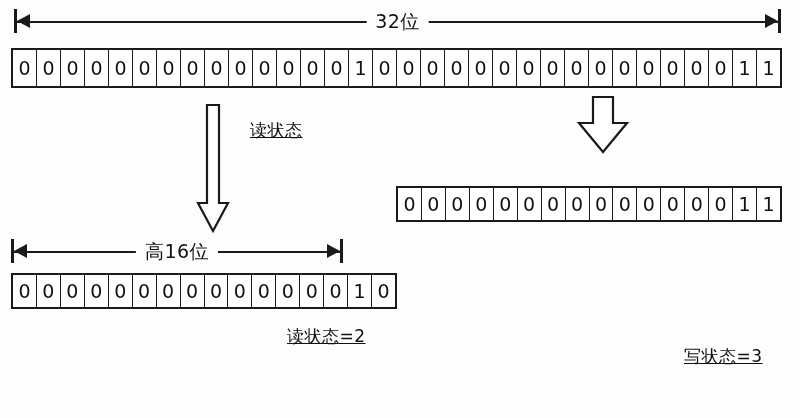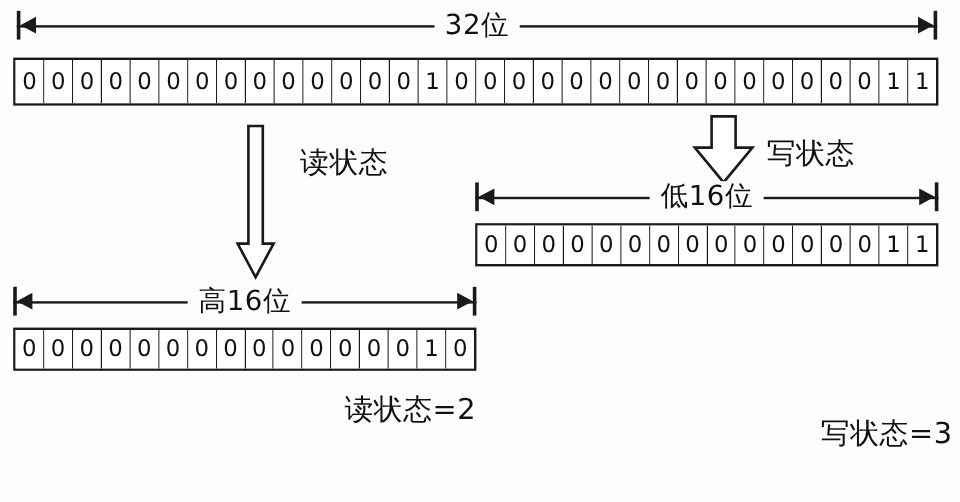--- a/index.html
+++ b/index.html
@@ -59,21 +59,21 @@
     right: 3px;
     border-left: 13px solid #1a1a1a;
   }
   .dim .dim-label {
     position: absolute;
     top: 0;
     left: 50%;
     transform: translateX(-50%);
     background: #fdfdfd;
     padding: 0 9px;
-    font-size: 23px;
+    font-size: 19px;
     line-height: 26px;
     white-space: nowrap;
     letter-spacing: 0.5px;
   }
 
   
   .bitrow {
     position: absolute;
     display: flex;
     border: 2px solid #1a1a1a;
@@ -95,23 +95,24 @@
 
   
   .blockarrow {
     position: absolute;
   }
   .blockarrow svg { display: block; }
 
   
   .lbl {
     position: absolute;
-    font-size: 24px;
+    font-size: 17px;
     white-space: nowrap;
     letter-spacing: 0.5px;
+    text-decoration: underline;
   }
 </style>
 </head>
 <body>
 
 <div id="stage">
 
   <div class="dim" style="left:14px; top:8px; width:767px;">
     <div class="dim-line"></div>
     <div class="cap left"></div>
@@ -161,50 +162,41 @@
       <polygon points="11,2 23,2 23,100 32,100 17,128 2,100 11,100" fill="#ffffff" stroke="#1a1a1a" stroke-width="2.2" stroke-linejoin="miter"></polygon>
     </svg>
   </div>
   <div class="lbl" style="left:250px; top:119px;">读状态</div>
 
   <div class="blockarrow" style="left:576px; top:95px;">
     <svg width="54" height="60" viewBox="0 0 54 60">
       <polygon points="17,2 37,2 37,28 51,28 27,57 3,28 17,28" fill="#ffffff" stroke="#1a1a1a" stroke-width="2.2" stroke-linejoin="miter"></polygon>
     </svg>
   </div>
-  <div class="lbl" style="left:639px; top:112px;">写状态</div>
-
-  <div class="dim" style="left:396px; top:151px; width:386px;">
-    <div class="dim-line"></div>
-    <div class="cap left"></div>
-    <div class="cap right"></div>
-    <div class="head left"></div>
-    <div class="head right"></div>
-    <div class="dim-label">低16位</div>
-  </div>
+
   <div class="bitrow" id="row-low" style="left:396px; top:186px; width:386px; height:36px;">
       <div class="bitcell">0</div>
       <div class="bitcell">0</div>
       <div class="bitcell">0</div>
       <div class="bitcell">0</div>
       <div class="bitcell">0</div>
       <div class="bitcell">0</div>
       <div class="bitcell">0</div>
       <div class="bitcell">0</div>
       <div class="bitcell">0</div>
       <div class="bitcell">0</div>
       <div class="bitcell">0</div>
       <div class="bitcell">0</div>
       <div class="bitcell">0</div>
       <div class="bitcell">0</div>
       <div class="bitcell">1</div>
       <div class="bitcell">1</div>
     </div>
 
-  <div class="dim" style="left:11px; top:238px; width:386px;">
+  <div class="dim" style="left:11px; top:238px; width:332px;">
     <div class="dim-line"></div>
     <div class="cap left"></div>
     <div class="cap right"></div>
     <div class="head left"></div>
     <div class="head right"></div>
     <div class="dim-label">高16位</div>
   </div>
   <div class="bitrow" id="row-high" style="left:11px; top:273px; width:386px; height:36px;">
       <div class="bitcell">0</div>
       <div class="bitcell">0</div>

